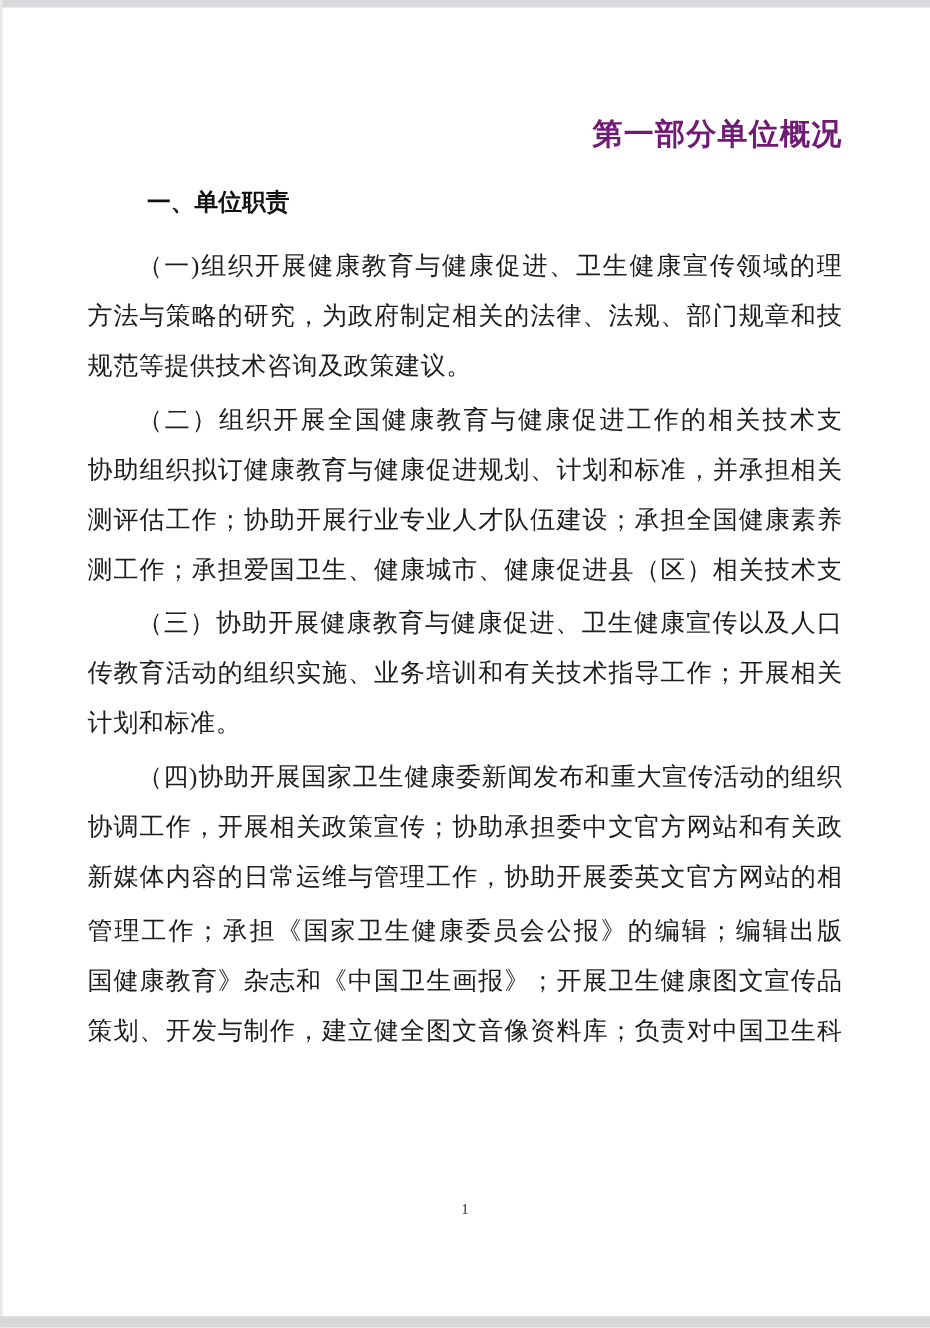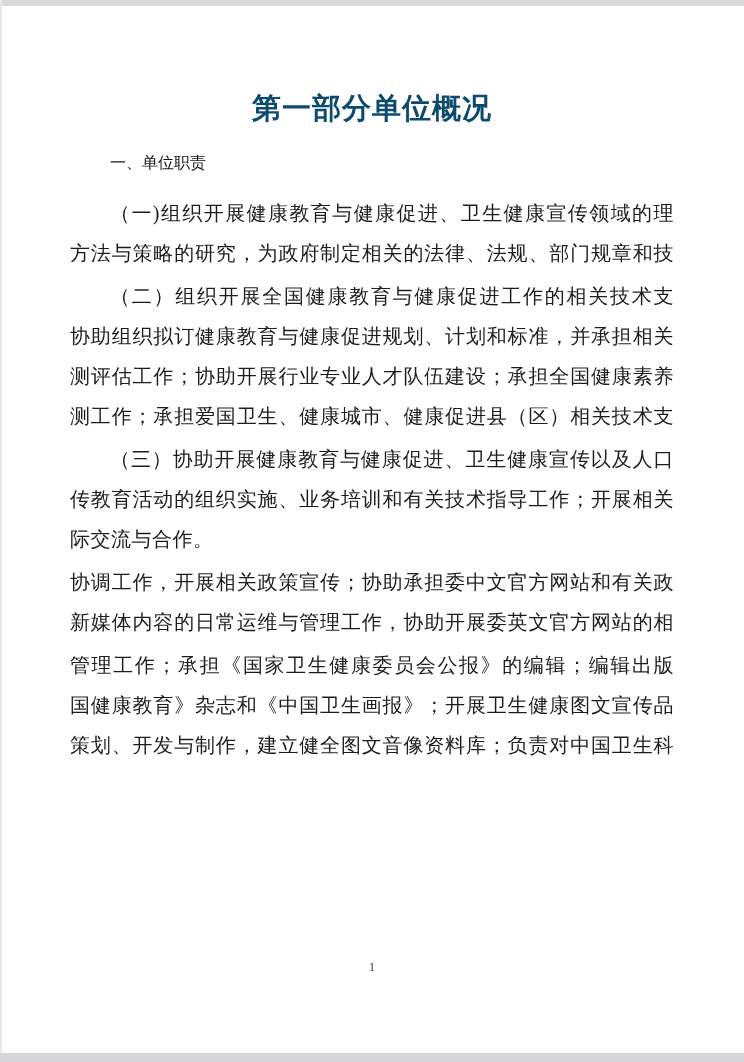--- a/index.html
+++ b/index.html
@@ -27,34 +27,34 @@
     background: #e7e7e9;
   }
   .page-content {
     position: absolute;
     left: 70px;
     right: 70px;
     top: 0;
   }
   .doc-title {
     margin: 92px 0 0 0;
-    text-align: center;
+    text-align: right;
     font-family: "Liberation Sans", sans-serif;
     font-weight: bold;
-    font-size: 29px;
+    font-size: 24px;
     line-height: 32px;
-    color: #0c4a6e;
+    color: #701a75;
     letter-spacing: 1px;
   }
   .section-heading {
     margin: 27px 0 0 0;
     text-indent: 2.5em;
     font-family: "Liberation Sans", sans-serif;
-    font-weight: normal;
-    font-size: 16px;
+    font-weight: bold;
+    font-size: 19px;
     line-height: 24px;
     color: #121212;
   }
   .paras {
     margin-top: 18px;
     font-size: 20px;
   }
   .para {
     margin: 0 0 3px 0;
     padding: 0;
@@ -92,36 +92,38 @@
 
   <h1 class="doc-title">第一部分单位概况</h1>
 
   <h2 class="section-heading">一、单位职责</h2>
 
   <div class="paras">
 
     <p class="para">
       <span class="line jl ind">（一)组织开展健康教育与健康促进、卫生健康宣传领域的理论、</span>
       <span class="line jl">方法与策略的研究，为政府制定相关的法律、法规、部门规章和技术</span>
+      <span class="line">规范等提供技术咨询及政策建议。</span>
     </p>
 
     <p class="para">
       <span class="line jl ind">（二）组织开展全国健康教育与健康促进工作的相关技术支持；</span>
       <span class="line jl">协助组织拟订健康教育与健康促进规划、计划和标准，并承担相关监</span>
       <span class="line jl">测评估工作；协助开展行业专业人才队伍建设；承担全国健康素养监</span>
       <span class="line jl">测工作；承担爱国卫生、健康城市、健康促进县（区）相关技术支持</span>
     </p>
 
     <p class="para">
       <span class="line jl ind">（三）协助开展健康教育与健康促进、卫生健康宣传以及人口宣</span>
       <span class="line jl">传教育活动的组织实施、业务培训和有关技术指导工作；开展相关国</span>
-      <span class="line">际交流与合作。</span>
+      <span class="line">计划和标准。</span>
     </p>
 
     <p class="para">
+      <span class="line jl ind">（四)协助开展国家卫生健康委新闻发布和重大宣传活动的组织</span>
       <span class="line jl">协调工作，开展相关政策宣传；协助承担委中文官方网站和有关政务</span>
       <span class="line jl">新媒体内容的日常运维与管理工作，协助开展委英文官方网站的相关</span>
     </p>
 
     <p class="para">
       <span class="line jl">管理工作；承担《国家卫生健康委员会公报》的编辑；编辑出版《中</span>
       <span class="line jl">国健康教育》杂志和《中国卫生画报》；开展卫生健康图文宣传品的</span>
       <span class="line jl">策划、开发与制作，建立健全图文音像资料库；负责对中国卫生科教</span>
     </p>
 

